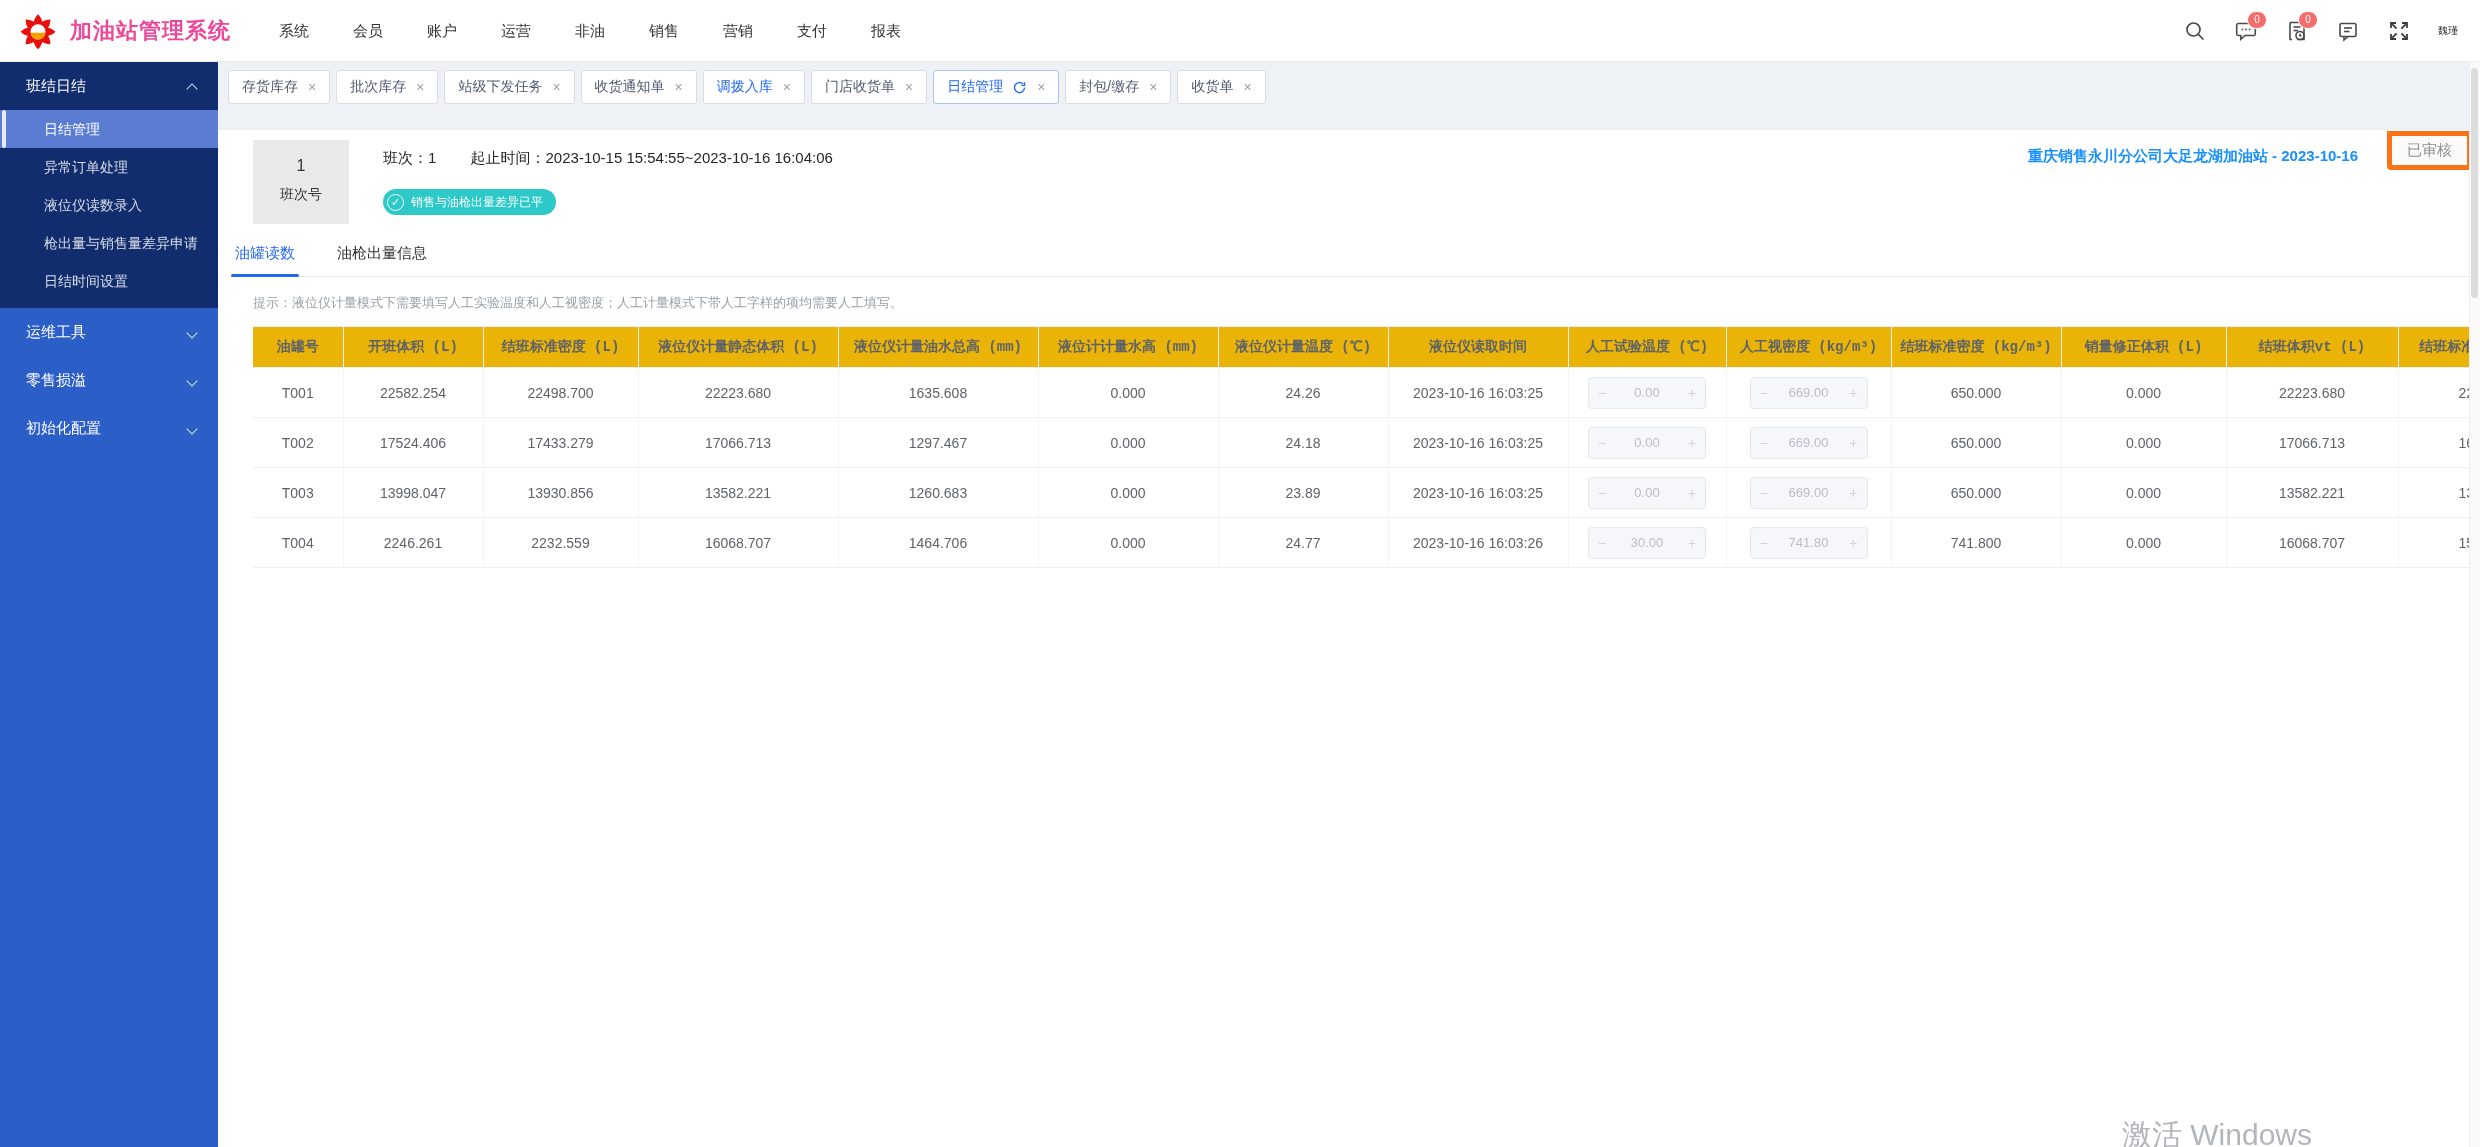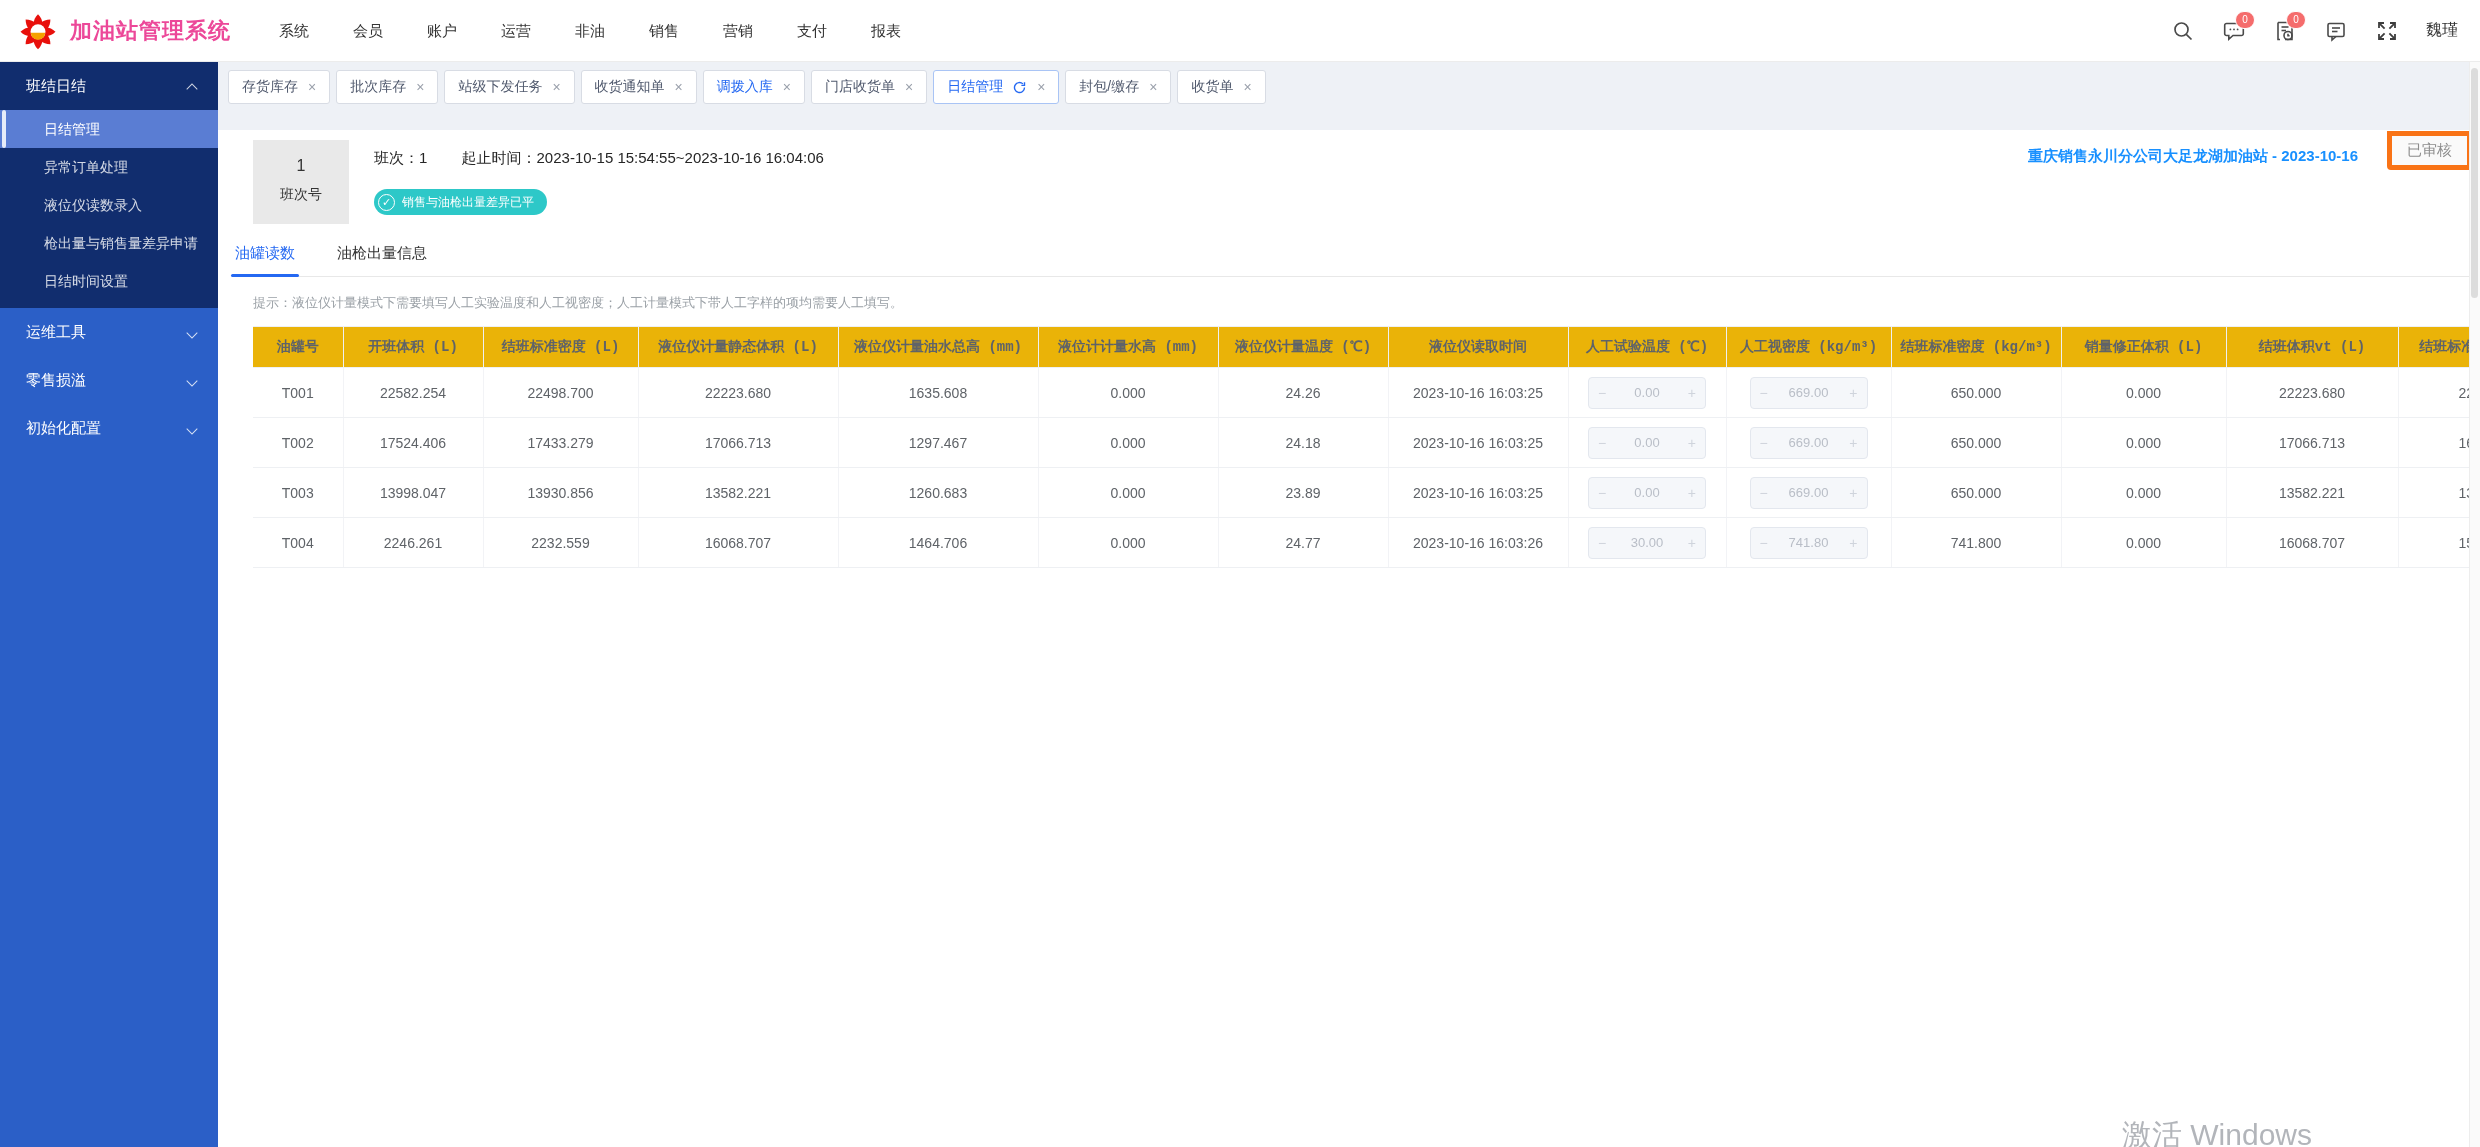--- a/index.html
+++ b/index.html
@@ -10,21 +10,21 @@
   .hdr{position:absolute;top:0;left:0;right:0;height:62px;background:#fff;border-bottom:1px solid #ececec;
        display:flex;align-items:center;z-index:30;box-sizing:border-box;}
   .brand{display:flex;align-items:center;padding-left:18px;}
   .brand-title{font-size:22px;font-weight:700;color:#ec4899;margin-left:12px;letter-spacing:1px;white-space:nowrap;}
   .top-nav{display:flex;margin-left:26px;}
   .nav-item{font-size:15px;color:#333;padding:0 22px;line-height:62px;cursor:pointer;white-space:nowrap;}
   .top-right{margin-left:auto;display:flex;align-items:center;gap:27px;padding-right:22px;}
   .icon-btn{position:relative;width:24px;height:24px;cursor:pointer;flex:0 0 auto;}
   .nbadge{position:absolute;top:-8px;left:13px;background:#f56c6c;color:#fff;font-size:10px;height:16px;min-width:10px;
          border-radius:9px;line-height:16px;text-align:center;padding:0 4px;border:1px solid #fff;}
-  .user{font-size:16px;color:#333;white-space:nowrap;cursor:pointer;}
+  .user{font-size:10px;color:#333;white-space:nowrap;cursor:pointer;}
 
   
   .side{position:absolute;top:62px;left:0;bottom:0;width:218px;background:#2b5fc7;z-index:20;}
   .grp-head{height:48px;display:flex;align-items:center;justify-content:space-between;
             padding:0 22px 0 26px;font-size:15px;color:#fff;cursor:pointer;}
   .subwrap{background:#112d6e;padding-bottom:8px;}
   .sub-item{height:38px;line-height:38px;padding-left:44px;font-size:14px;color:rgba(255,255,255,.82);cursor:pointer;
             white-space:nowrap;overflow:hidden;}
   .sub-item.active{background:#5a7dd3;color:#fff;}
   .chev{display:inline-block;width:7px;height:7px;border-right:1.6px solid rgba(255,255,255,.8);
@@ -42,21 +42,21 @@
   .chip.active{color:#2468f2;border-color:#a9c4f5;}
   .chip .x{margin-left:10px;color:#9aa0ab;font-size:14px;line-height:1;cursor:pointer;}
   .chip .rf{margin-left:9px;display:inline-flex;cursor:pointer;}
 
   
   .panel{position:absolute;top:130px;left:218px;right:0;bottom:0;background:#fff;z-index:4;overflow:hidden;}
   .phead{position:relative;display:flex;padding:10px 0 0 35px;}
   .pbox{width:96px;height:84px;background:#e9e9e9;text-align:center;color:#333;flex:0 0 auto;}
   .pbox .v{margin-top:17px;font-size:16px;}
   .pbox .l{margin-top:11px;font-size:14px;}
-  .pinfo{margin-left:25px;padding-top:9px;}
+  .pinfo{margin-left:34px;padding-top:9px;}
   .pline{font-size:15px;color:#262626;white-space:nowrap;}
   .pline .t2{margin-left:30px;}
   .pbadge{margin-top:21px;display:inline-flex;align-items:center;height:26px;background:#2dc8c8;border-radius:14px;
           color:#fff;font-size:12px;padding:0 13px 0 4px;}
   .pbadge .ck{width:17px;height:17px;border:1.5px solid #fff;border-radius:50%;margin-right:7px;
               display:inline-flex;align-items:center;justify-content:center;font-size:11px;line-height:1;box-sizing:border-box;}
   .station{position:absolute;top:17px;right:122px;color:#1890ff;font-weight:700;font-size:15px;cursor:pointer;white-space:nowrap;}
   .audit{position:absolute;top:1px;right:8px;background:#fafafa;border:5px solid #f97316;color:#8c8c8c;
          font-size:15px;padding:5px 15px;border-radius:0 0 0 4px;}
 

